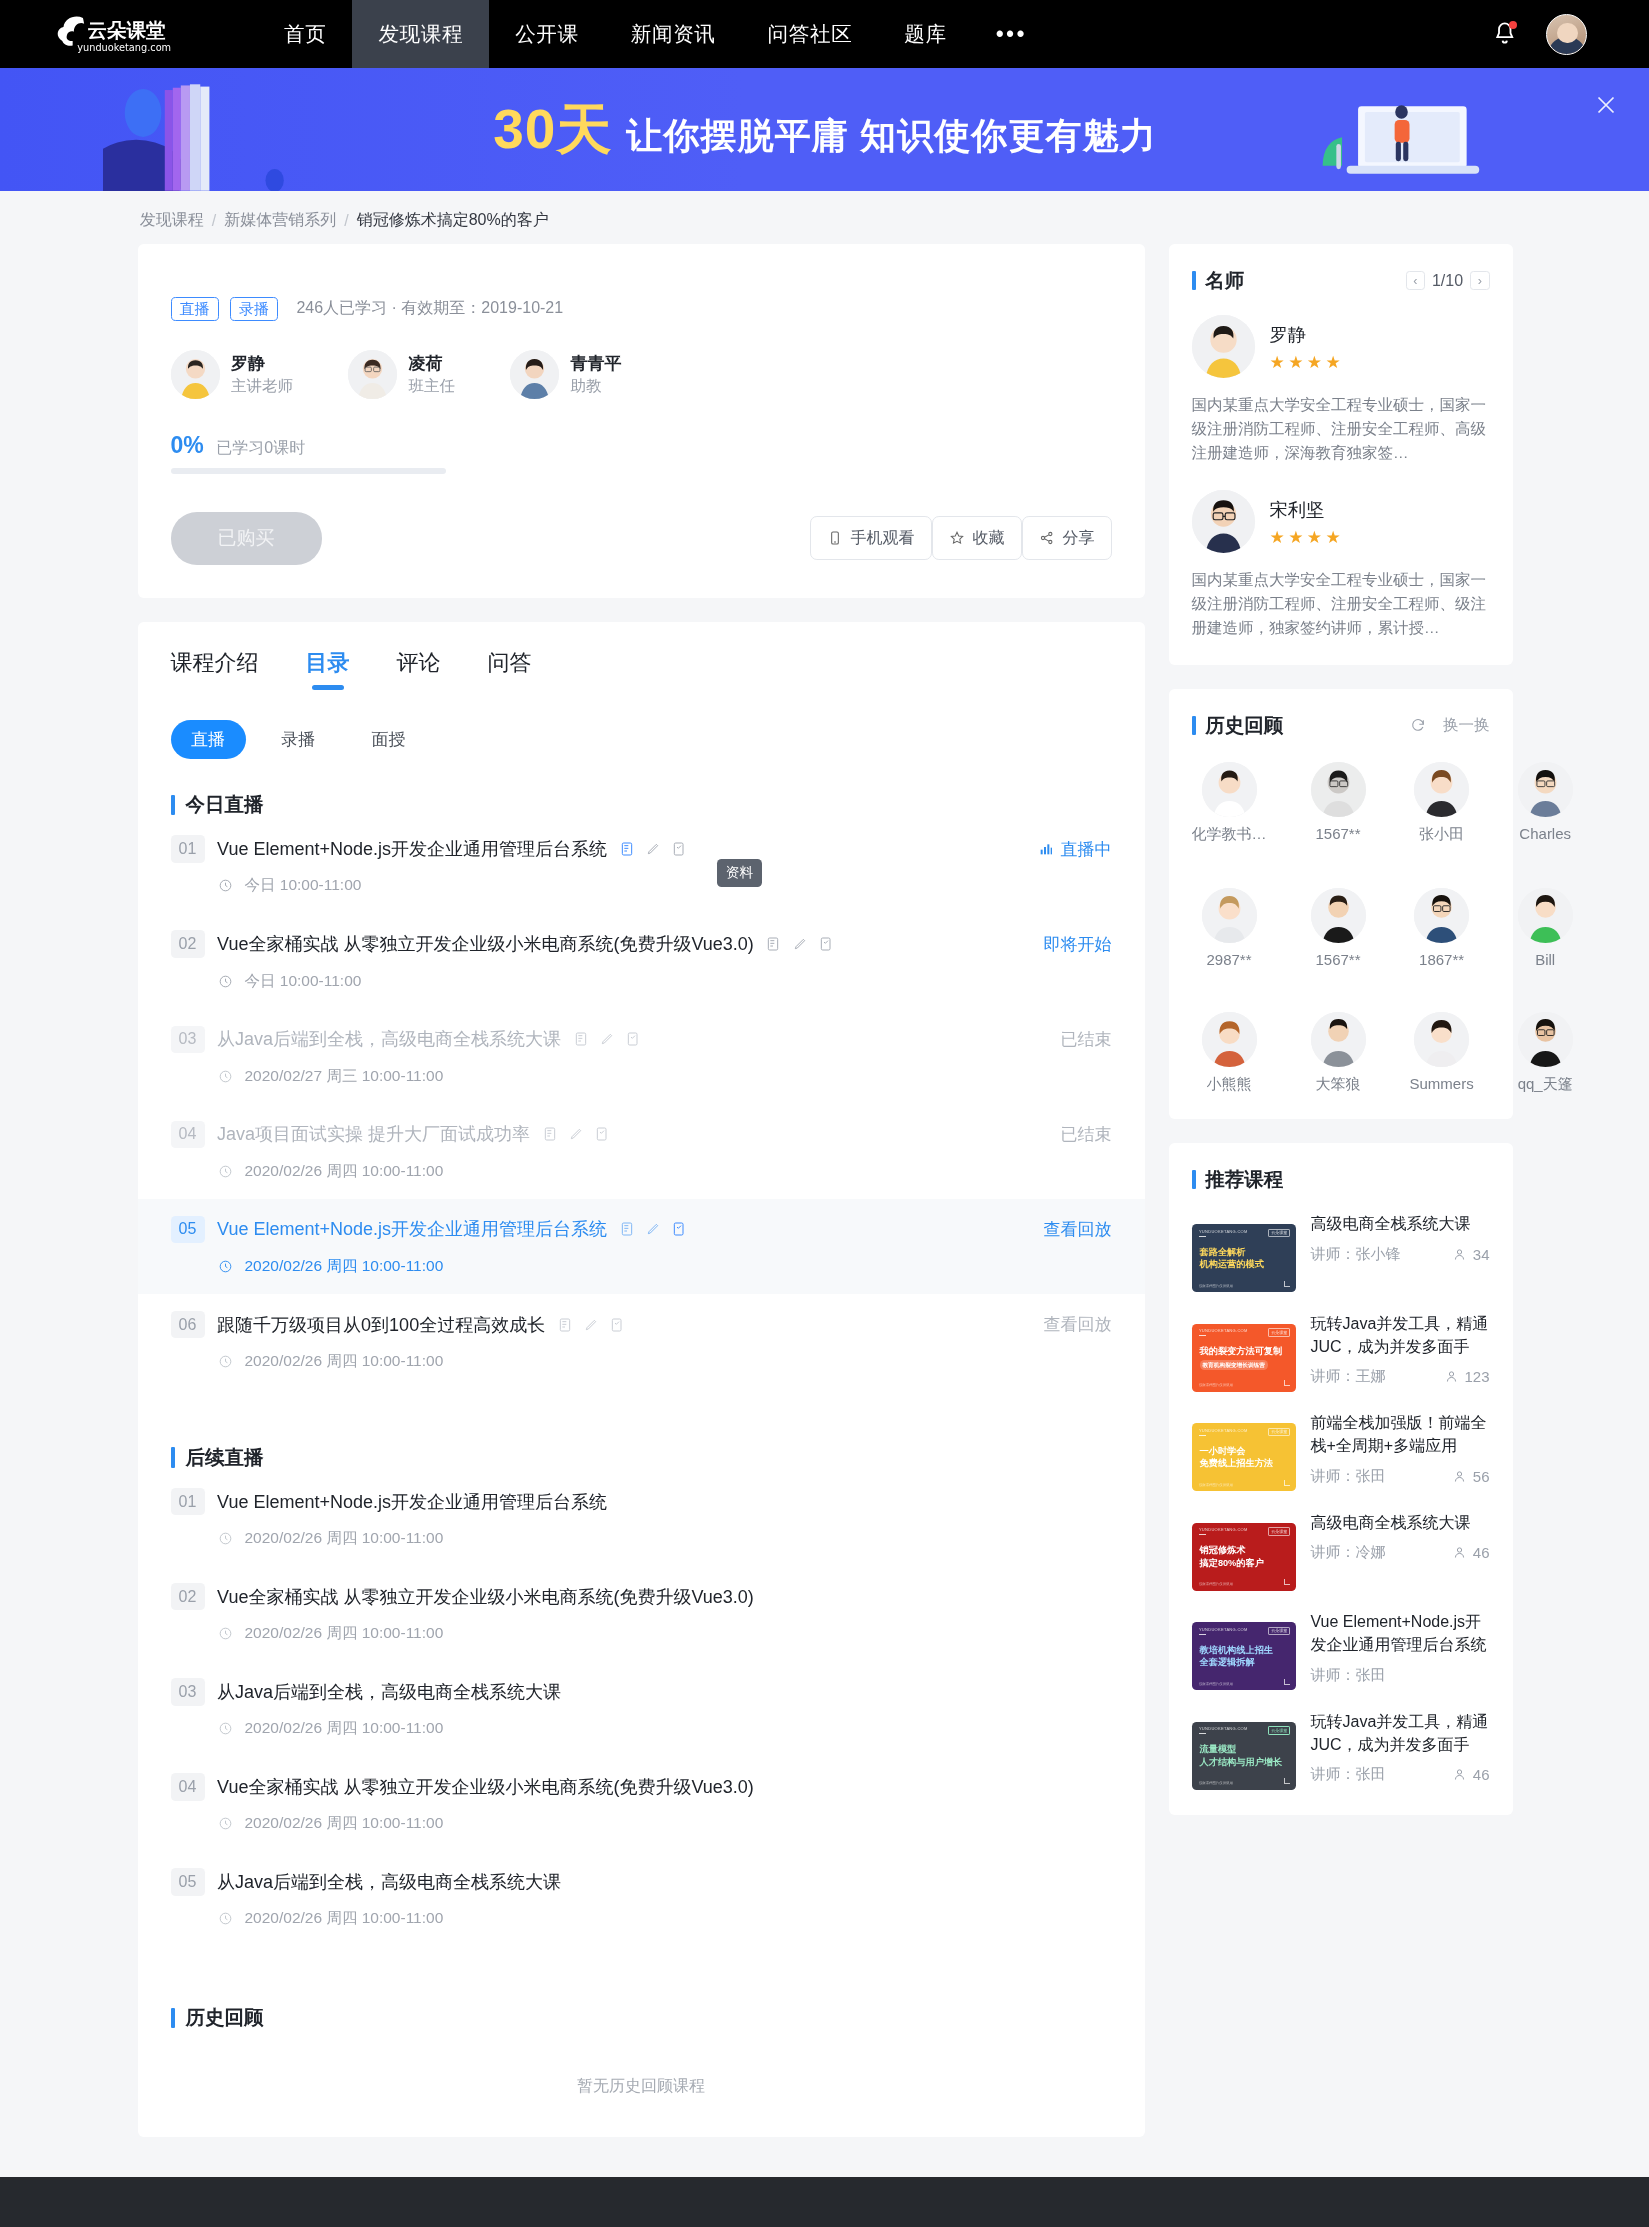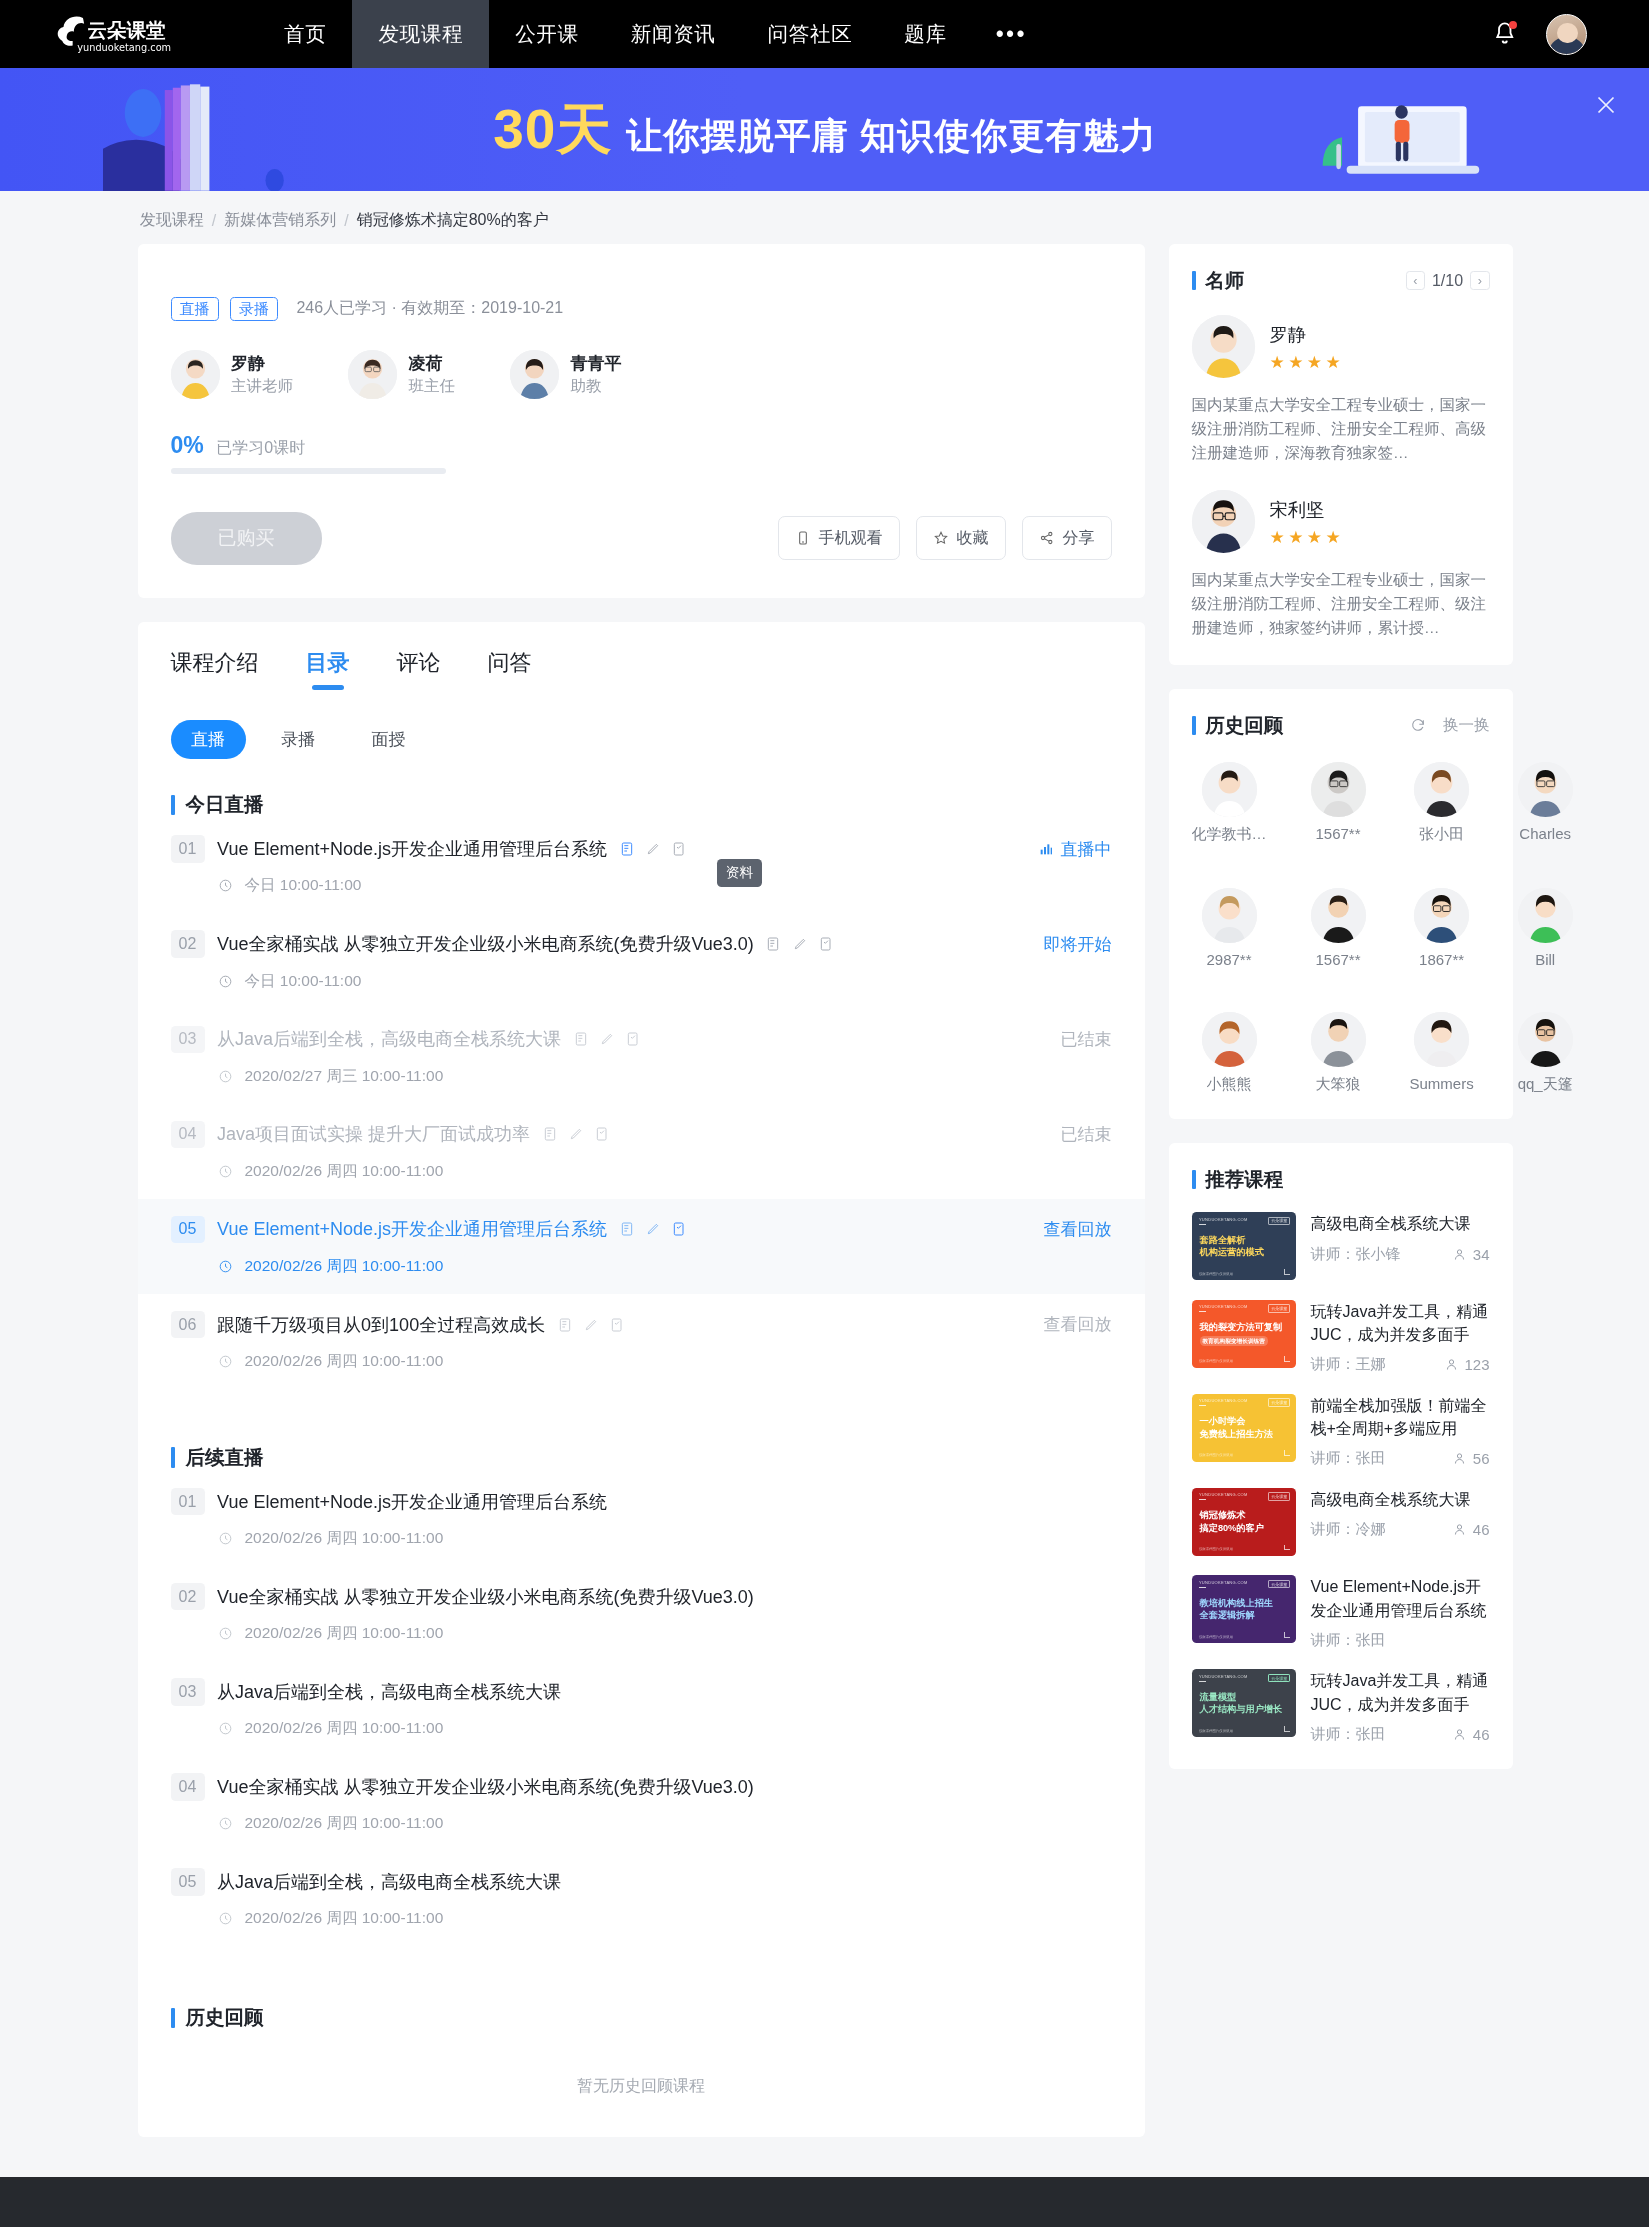--- a/index.html
+++ b/index.html
@@ -127,21 +127,21 @@
   }
   .pbar > i { display: block; height: 100%; background: #2d8cf0; border-radius: 3.4px; }
 
   .action-row { display: flex; align-items: center; margin-top: 38px; }
   .btn-buy {
     width: 151px; height: 53px; border-radius: 26px;
     background: #cdd0d6; color: #f2f3f5;
     font-size: 19px; display: flex; align-items: center; justify-content: center;
     cursor: pointer; border: none;
   }
-  .small-actions { margin-left: auto; display: flex; gap: 16px; }
+  .small-actions { margin-left: auto; display: flex; }
   .sbtn {
     height: 44px; border: 1.1px solid #e3e6eb; border-radius: 6.9px;
     background: #fff; color: #555b66; font-size: 16px;
     display: flex; align-items: center; gap: 8px; padding: 0 16px; cursor: pointer;
   }
 
   
   .tabs-card { padding: 0 0 34px 0; }
   .tabs {
     display: flex; gap: 47px; padding: 26px 33px 0 33px;
@@ -262,20 +262,21 @@
     margin-top: 8px; font-size: 15px; color: #7b818b; max-width: 77px;
     text-align: center; overflow: hidden; white-space: nowrap; text-overflow: ellipsis;
   }
 
   .rc { display: flex; gap: 15px; margin-top: 19.5px; align-items: flex-start; }
   .rc-thumb {
     width: 104px; height: 68px; border-radius: 4.6px; flex: none;
     position: relative; overflow: hidden;
     display: flex; flex-direction: column; justify-content: center;
     padding: 0 8px;
+    margin-top: 12px;
   }
   .rc-thumb .tt1 { font-size: 9.2px; color: #fff; font-weight: 700; line-height: 1.35; }
   .rc-thumb .brand {
     position: absolute; top: 4.6px; left: 7.4px; font-size: 4px; color: rgba(255,255,255,.75);
     letter-spacing: 0.3px;
   }
   .rc-thumb .badge {
     position: absolute; top: 4.6px; right: 5.7px; font-size: 4px; color: rgba(255,255,255,.85);
     border: 0.6px solid rgba(255,255,255,.6); padding: 0.6px 1.7px; border-radius: 1.1px;
   }

